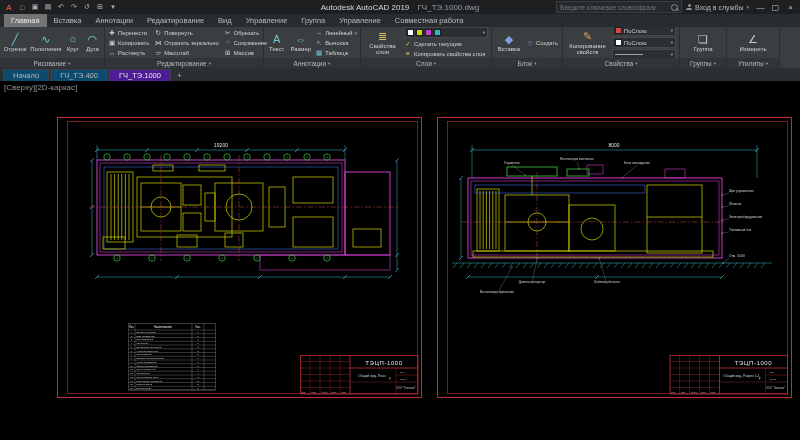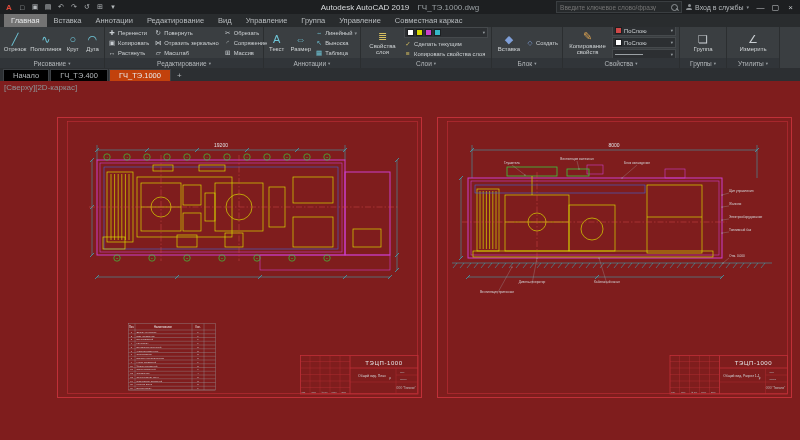--- a/index.html
+++ b/index.html
@@ -46,25 +46,25 @@
   .sicon{width:8px;text-align:center;font-size:6.5px;line-height:8px;}
   .smallcol{display:flex;flex-direction:column;justify-content:center;gap:1px;}
   .dropdown{display:flex;align-items:center;background:#2c2f32;border:1px solid #45494c;height:9px;padding:0 2px;gap:2px;font-size:5.8px;color:#cdd1d4;}
   .dropdown .dcaret{margin-left:auto;font-size:4.5px;color:#9aa0a4;}
   .chip{width:5px;height:5px;display:inline-block;border:0.5px solid #1d1f21;}
   .ltline{width:28px;height:1px;background:#9aa0a4;display:inline-block;}
   .ic-draw{color:#6fc6d8;} .ic-mod{color:#c9ced2;} .ic-ann{color:#6fc6d8;}
   .ic-lay{color:#d8c060;} .ic-blk{color:#7f9fd8;} .ic-match{color:#d8a050;}
   
   .filetabs{height:13px;background:#2c2f32;display:flex;align-items:flex-end;padding-left:3px;font-size:7.5px;}
-  .ftab{background:#000000;border:1px solid #3d4145;border-bottom:none;color:#b4b8bb;padding:1px 9px;margin-right:1px;white-space:nowrap;}
-  .ftab.active{background:#c2410c;color:#e8eaeb;text-align:right;}
+  .ftab{background:#0c4a6e;border:1px solid #3d4145;border-bottom:none;color:#b4b8bb;padding:1px 9px;margin-right:1px;white-space:nowrap;}
+  .ftab.active{background:#4c1d95;color:#e8eaeb;text-align:right;}
   .ftab-add{color:#b4b8bb;font-size:8px;padding:0 5px 1px;}
   
-  .canvas{position:relative;height:359px;background:#7f1d1d;}
+  .canvas{position:relative;height:359px;background:#000000;}
   .viewport-label{position:absolute;left:4px;top:2px;font-size:8px;color:#8e9396;}
   .sheet{position:absolute;display:block;}
   #sheetL{left:57px;top:36px;width:365px;height:282px;}
   #sheetR{left:437px;top:36px;width:355px;height:282px;}
   
   .fr{fill:none;stroke:#c03038;stroke-width:1;}
   .fr2{fill:none;stroke:#c03038;stroke-width:0.6;}
   .mg{fill:none;stroke:#cc3fcc;stroke-width:1;}
   .mg2{fill:none;stroke:#cc3fcc;stroke-width:0.6;}
   .yl{fill:none;stroke:#d8d800;stroke-width:0.7;}
@@ -130,21 +130,21 @@
 
   <div class="tabsrow">
     <span class="rtab active">Главная</span>
     <span class="rtab">Вставка</span>
     <span class="rtab">Аннотации</span>
     <span class="rtab">Редактирование</span>
     <span class="rtab">Вид</span>
     <span class="rtab">Управление</span>
     <span class="rtab">Группа</span>
     <span class="rtab">Управление</span>
-    <span class="rtab">Совместная каркас</span>
+    <span class="rtab">Совместная работа</span>
   </div>
 
   <div class="ribbon">
 
     <div class="panel" style="width:104px">
       <div class="pbody">
         <div class="bigbtn" style="width:26px">
           <span class="bicon ic-draw">╱</span>
           <span class="blabel">Отрезок</span>
         </div>

